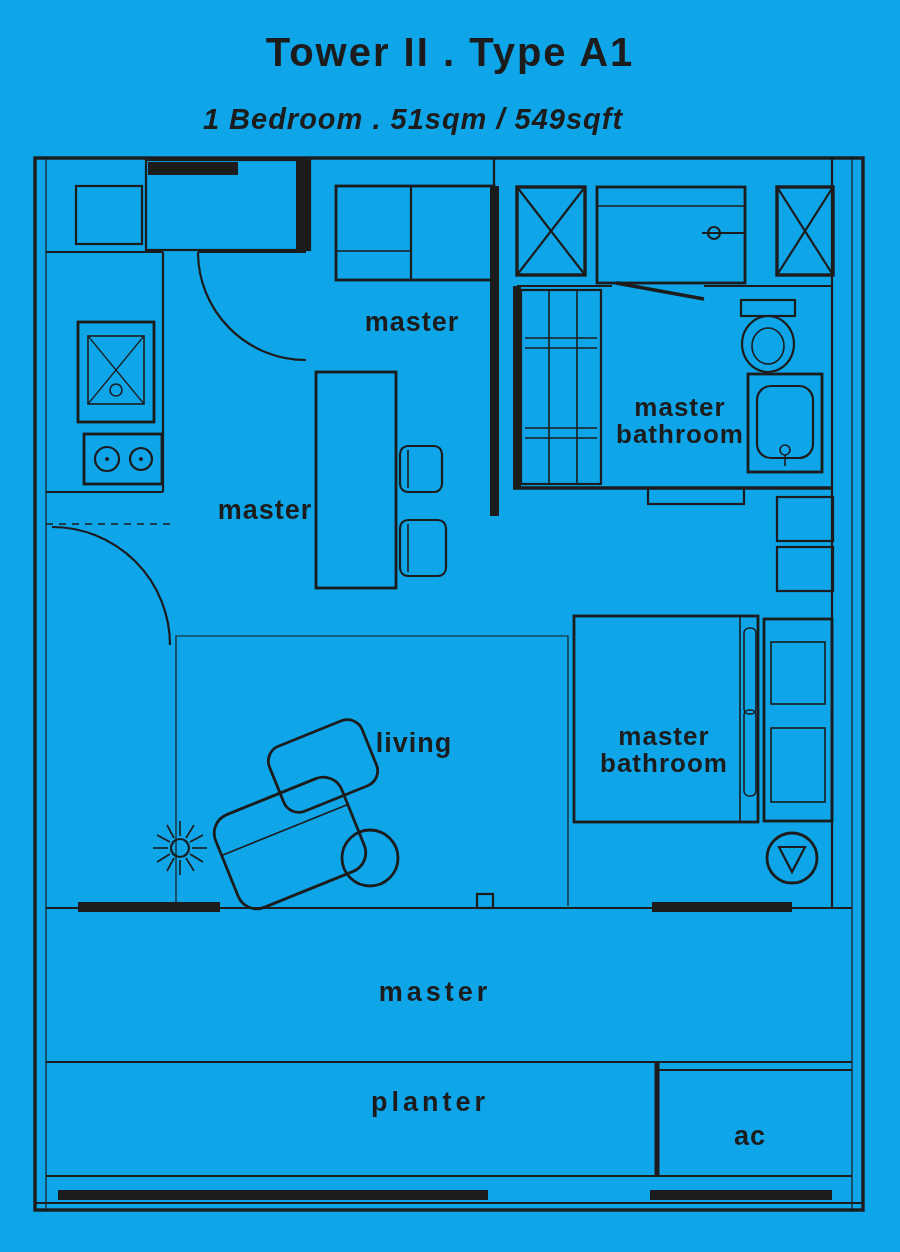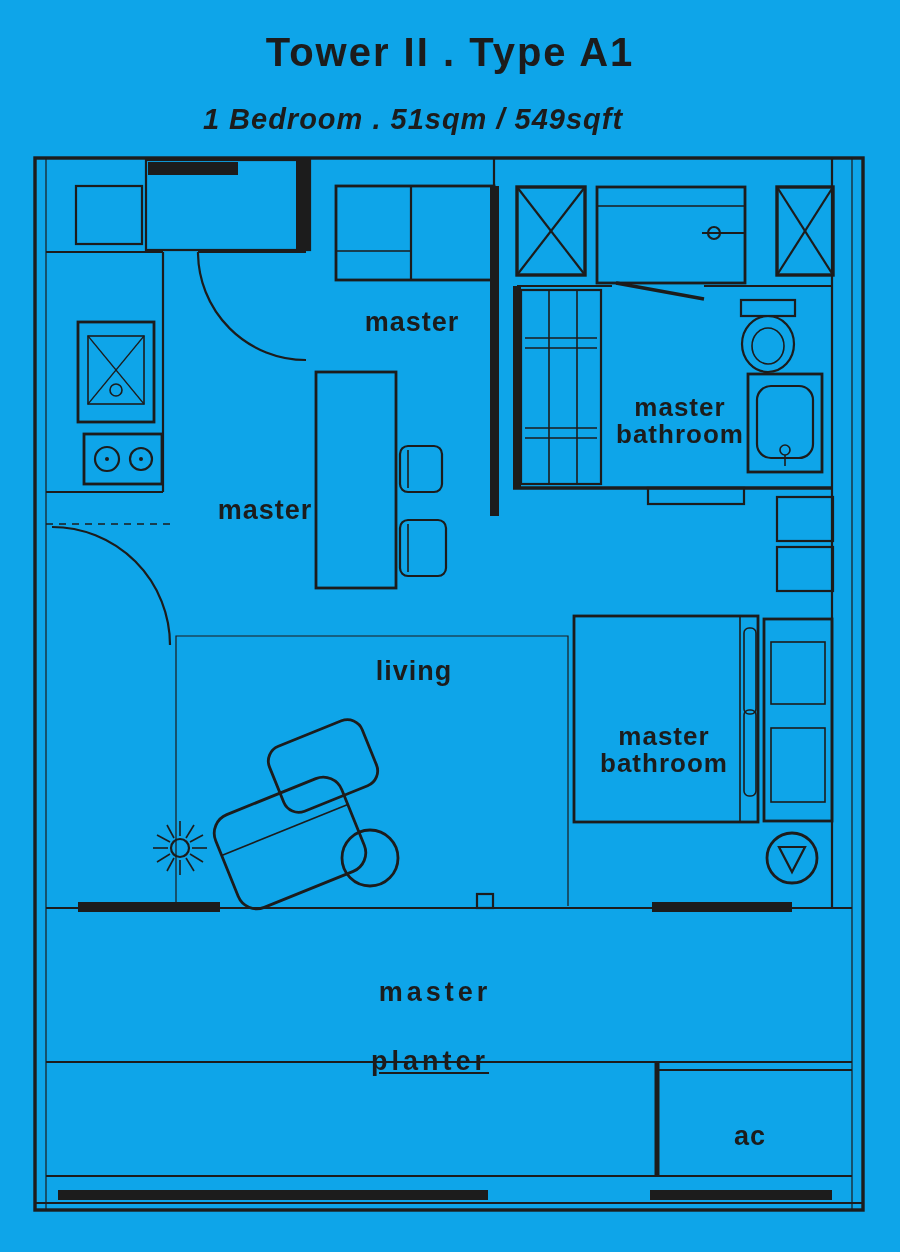--- a/index.html
+++ b/index.html
@@ -240,26 +240,26 @@
 
   <div class="room-label" style="left:332px;top:307px;width:160px;">master</div>
 
   <div class="room-label" style="left:190px;top:495px;width:150px;">master</div>
 
   <div class="room-label left" style="left:616px;top:367px;">
     <div class="l2line">master</div>
     <div class="l2line">bathroom</div>
   </div>
 
-  <div class="room-label" style="left:344px;top:656px;width:140px;">living</div>
+  <div class="room-label" style="left:344px;top:728px;width:140px;">living</div>
 
   <div class="room-label left" style="left:600px;top:696px;">
     <div class="l2line">master</div>
     <div class="l2line">bathroom</div>
   </div>
 
   <div class="room-label wide" style="left:350px;top:977px;width:170px;">master</div>
 
-  <div class="room-label wide" style="left:345px;top:1046px;width:170px;text-decoration:underline;">planter</div>
+  <div class="room-label wide" style="left:345px;top:1087px;width:170px;">planter</div>
 
   <div class="room-label" style="left:700px;top:1121px;width:100px;">ac</div>
 
 </div>
 
 </body></html>

